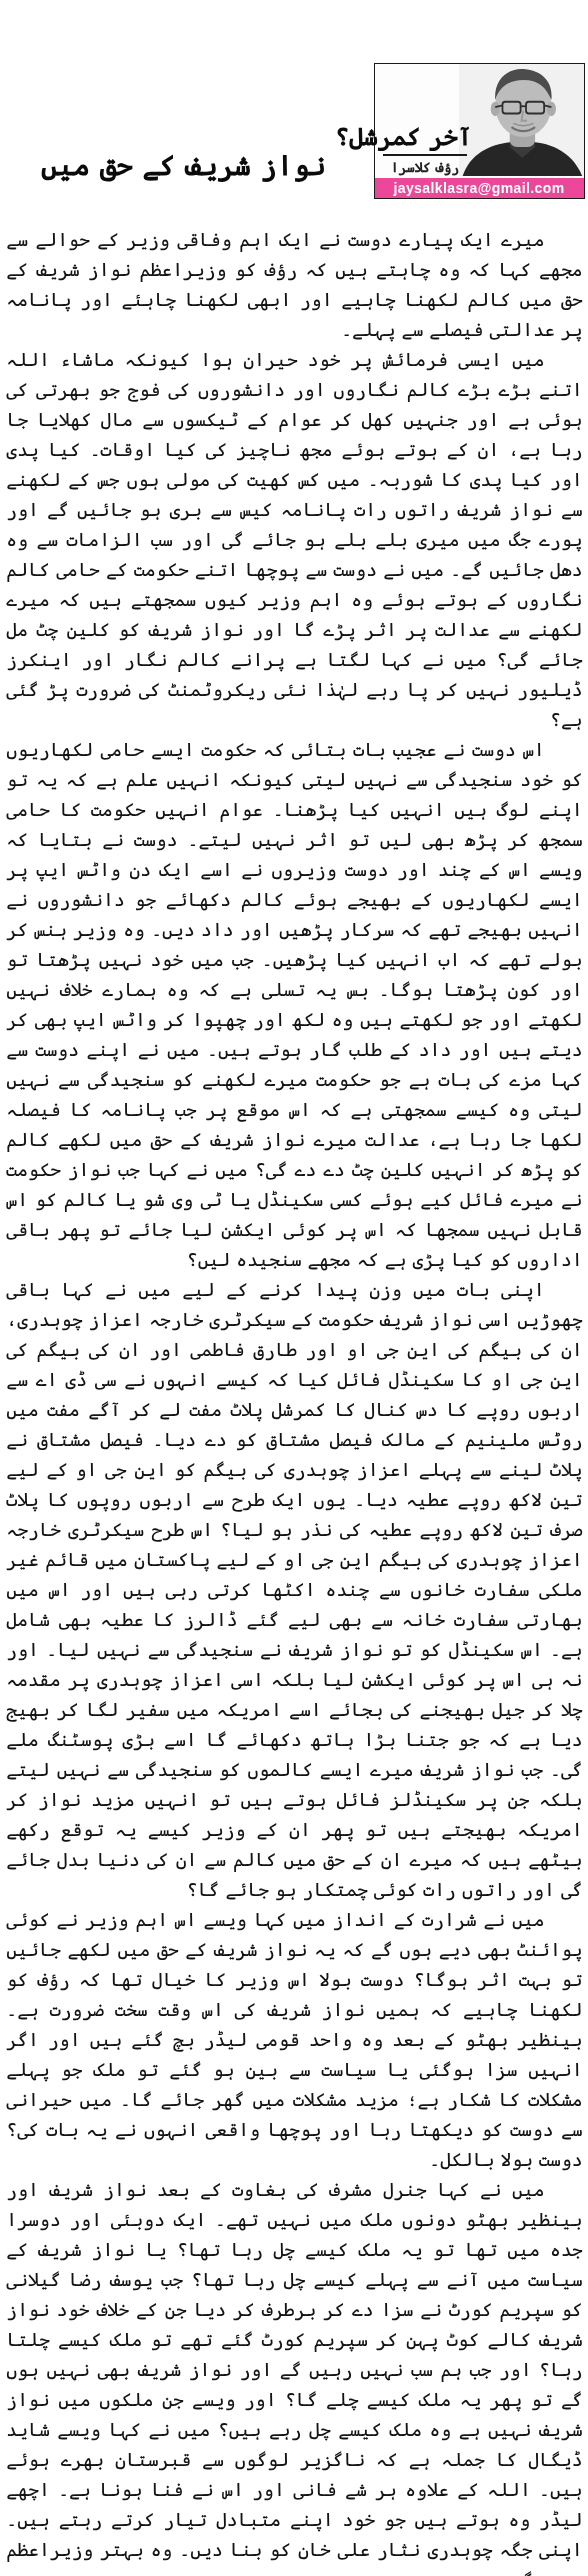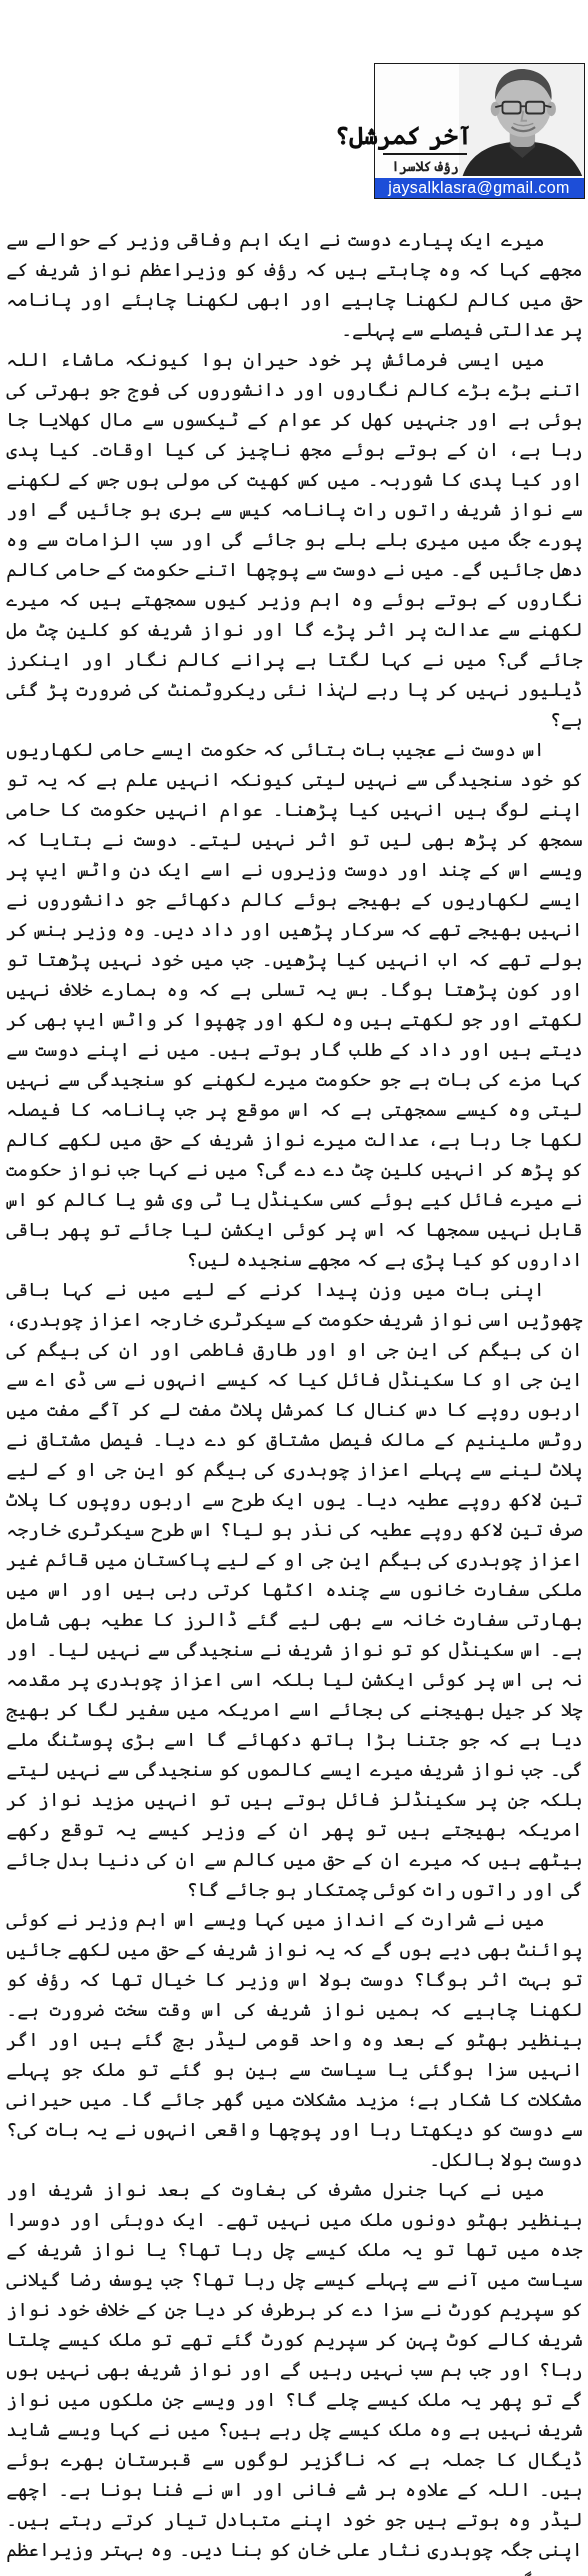--- a/index.html
+++ b/index.html
@@ -55,31 +55,30 @@
   .logo-rule{
     height:1.8px;
     background:#1a1a1a;
     margin:3.6px 5.4px 2.7px 5.4px;
   }
   .logo-author{
     font-size:13.6px;
     font-weight:bold;
     color:#222;
     white-space:nowrap;
-    font-family:Liberation Serif, serif;
   }
   .email-bar{
     position:absolute;
     left:0; right:0; bottom:0;
     height:20px;
-    background:#1d4ed8;
+    background:#ec4899;
     color:#ffffff;
     font-family:"Liberation Sans", sans-serif;
-    font-weight:normal;
-    font-size:16px;
+    font-weight:bold;
+    font-size:14px;
     line-height:20px;
     text-align:center;
     letter-spacing:0.4px;
   }
   .article-title{
     position:absolute;
     top:149px;
     left:0;
     width:367px;
     text-align:center;
@@ -145,20 +144,21 @@
 
       <div class="logo-stack">
         <div class="logo-title">آخر کمرشل؟</div>
         <div class="logo-rule"></div>
         <div class="logo-author">رؤف کلاسرا</div>
       </div>
 
       <div class="email-bar">jaysalklasra@gmail.com</div>
     </div>
 
+    <div class="article-title">نواز شریف کے حق میں</div>
   </div>
 
   <div class="article-body">
       <p>میرے ایک پیارے دوست نے ایک اہم وفاقی وزیر کے حوالے سے مجھے کہا کہ وہ چاہتے ہیں کہ رؤف کو وزیراعظم نواز شریف کے حق میں کالم لکھنا چاہیے اور ابھی لکھنا چاہئے اور پانامہ پر عدالتی فیصلے سے پہلے۔</p>
       <p>میں ایسی فرمائش پر خود حیران ہوا کیونکہ ماشاء اللہ اتنے بڑے بڑے کالم نگاروں اور دانشوروں کی فوج جو بھرتی کی ہوئی ہے اور جنہیں کھل کر عوام کے ٹیکسوں سے مال کھلایا جا رہا ہے، ان کے ہوتے ہوئے مجھ ناچیز کی کیا اوقات۔ کیا پدی اور کیا پدی کا شوربہ۔ میں کس کھیت کی مولی ہوں جس کے لکھنے سے نواز شریف راتوں رات پانامہ کیس سے بری ہو جائیں گے اور پورے جگ میں میری بلے بلے ہو جائے گی اور سب الزامات سے وہ دھل جائیں گے۔ میں نے دوست سے پوچھا اتنے حکومت کے حامی کالم نگاروں کے ہوتے ہوئے وہ اہم وزیر کیوں سمجھتے ہیں کہ میرے لکھنے سے عدالت پر اثر پڑے گا اور نواز شریف کو کلین چٹ مل جائے گی؟ میں نے کہا لگتا ہے پرانے کالم نگار اور اینکرز ڈیلیور نہیں کر پا رہے لہٰذا نئی ریکروٹمنٹ کی ضرورت پڑ گئی ہے؟</p>
       <p>اس دوست نے عجیب بات بتائی کہ حکومت ایسے حامی لکھاریوں کو خود سنجیدگی سے نہیں لیتی کیونکہ انہیں علم ہے کہ یہ تو اپنے لوگ ہیں انہیں کیا پڑھنا۔ عوام انہیں حکومت کا حامی سمجھ کر پڑھ بھی لیں تو اثر نہیں لیتے۔ دوست نے بتایا کہ ویسے اس کے چند اور دوست وزیروں نے اسے ایک دن واٹس ایپ پر ایسے لکھاریوں کے بھیجے ہوئے کالم دکھائے جو دانشوروں نے انہیں بھیجے تھے کہ سرکار پڑھیں اور داد دیں۔ وہ وزیر ہنس کر بولے تھے کہ اب انہیں کیا پڑھیں۔ جب میں خود نہیں پڑھتا تو اور کون پڑھتا ہوگا۔ بس یہ تسلی ہے کہ وہ ہمارے خلاف نہیں لکھتے اور جو لکھتے ہیں وہ لکھ اور چھپوا کر واٹس ایپ بھی کر دیتے ہیں اور داد کے طلب گار ہوتے ہیں۔ میں نے اپنے دوست سے کہا مزے کی بات ہے جو حکومت میرے لکھنے کو سنجیدگی سے نہیں لیتی وہ کیسے سمجھتی ہے کہ اس موقع پر جب پانامہ کا فیصلہ لکھا جا رہا ہے، عدالت میرے نواز شریف کے حق میں لکھے کالم کو پڑھ کر انہیں کلین چٹ دے دے گی؟ میں نے کہا جب نواز حکومت نے میرے فائل کیے ہوئے کسی سکینڈل یا ٹی وی شو یا کالم کو اس قابل نہیں سمجھا کہ اس پر کوئی ایکشن لیا جائے تو پھر باقی اداروں کو کیا پڑی ہے کہ مجھے سنجیدہ لیں؟</p>
       <p>اپنی بات میں وزن پیدا کرنے کے لیے میں نے کہا باقی چھوڑیں اسی نواز شریف حکومت کے سیکرٹری خارجہ اعزاز چوہدری، ان کی بیگم کی این جی او اور طارق فاطمی اور ان کی بیگم کی این جی او کا سکینڈل فائل کیا کہ کیسے انہوں نے سی ڈی اے سے اربوں روپے کا دس کنال کا کمرشل پلاٹ مفت لے کر آگے مفت میں روٹس ملینیم کے مالک فیصل مشتاق کو دے دیا۔ فیصل مشتاق نے پلاٹ لینے سے پہلے اعزاز چوہدری کی بیگم کو این جی او کے لیے تین لاکھ روپے عطیہ دیا۔ یوں ایک طرح سے اربوں روپوں کا پلاٹ صرف تین لاکھ روپے عطیہ کی نذر ہو لیا؟ اس طرح سیکرٹری خارجہ اعزاز چوہدری کی بیگم این جی او کے لیے پاکستان میں قائم غیر ملکی سفارت خانوں سے چندہ اکٹھا کرتی رہی ہیں اور اس میں بھارتی سفارت خانہ سے بھی لیے گئے ڈالرز کا عطیہ بھی شامل ہے۔ اس سکینڈل کو تو نواز شریف نے سنجیدگی سے نہیں لیا۔ اور نہ ہی اس پر کوئی ایکشن لیا بلکہ اسی اعزاز چوہدری پر مقدمہ چلا کر جیل بھیجنے کی بجائے اسے امریکہ میں سفیر لگا کر بھیج دیا ہے کہ جو جتنا بڑا ہاتھ دکھائے گا اسے بڑی پوسٹنگ ملے گی۔ جب نواز شریف میرے ایسے کالموں کو سنجیدگی سے نہیں لیتے بلکہ جن پر سکینڈلز فائل ہوتے ہیں تو انہیں مزید نواز کر امریکہ بھیجتے ہیں تو پھر ان کے وزیر کیسے یہ توقع رکھے بیٹھے ہیں کہ میرے ان کے حق میں کالم سے ان کی دنیا بدل جائے گی اور راتوں رات کوئی چمتکار ہو جائے گا؟</p>
       <p>میں نے شرارت کے انداز میں کہا ویسے اس اہم وزیر نے کوئی پوائنٹ بھی دیے ہوں گے کہ یہ نواز شریف کے حق میں لکھے جائیں تو بہت اثر ہوگا؟ دوست بولا اس وزیر کا خیال تھا کہ رؤف کو لکھنا چاہیے کہ ہمیں نواز شریف کی اس وقت سخت ضرورت ہے۔ بینظیر بھٹو کے بعد وہ واحد قومی لیڈر بچ گئے ہیں اور اگر انہیں سزا ہوگئی یا سیاست سے بین ہو گئے تو ملک جو پہلے مشکلات کا شکار ہے؛ مزید مشکلات میں گھر جائے گا۔ میں حیرانی سے دوست کو دیکھتا رہا اور پوچھا واقعی انہوں نے یہ بات کی؟ دوست بولا بالکل۔</p>
       <p>میں نے کہا جنرل مشرف کی بغاوت کے بعد نواز شریف اور بینظیر بھٹو دونوں ملک میں نہیں تھے۔ ایک دوبئی اور دوسرا جدہ میں تھا تو یہ ملک کیسے چل رہا تھا؟ یا نواز شریف کے سیاست میں آنے سے پہلے کیسے چل رہا تھا؟ جب یوسف رضا گیلانی کو سپریم کورٹ نے سزا دے کر برطرف کر دیا جن کے خلاف خود نواز شریف کالے کوٹ پہن کر سپریم کورٹ گئے تھے تو ملک کیسے چلتا رہا؟ اور جب ہم سب نہیں رہیں گے اور نواز شریف بھی نہیں ہوں گے تو پھر یہ ملک کیسے چلے گا؟ اور ویسے جن ملکوں میں نواز شریف نہیں ہے وہ ملک کیسے چل رہے ہیں؟ میں نے کہا ویسے شاید ڈیگال کا جملہ ہے کہ ناگزیر لوگوں سے قبرستان بھرے ہوئے ہیں۔ اللہ کے علاوہ ہر شے فانی اور اس نے فنا ہونا ہے۔ اچھے لیڈر وہ ہوتے ہیں جو خود اپنے متبادل تیار کرتے رہتے ہیں۔ اپنی جگہ چوہدری نثار علی خان کو بنا دیں۔ وہ بہتر وزیراعظم رہیں گے۔</p>
     </div>

